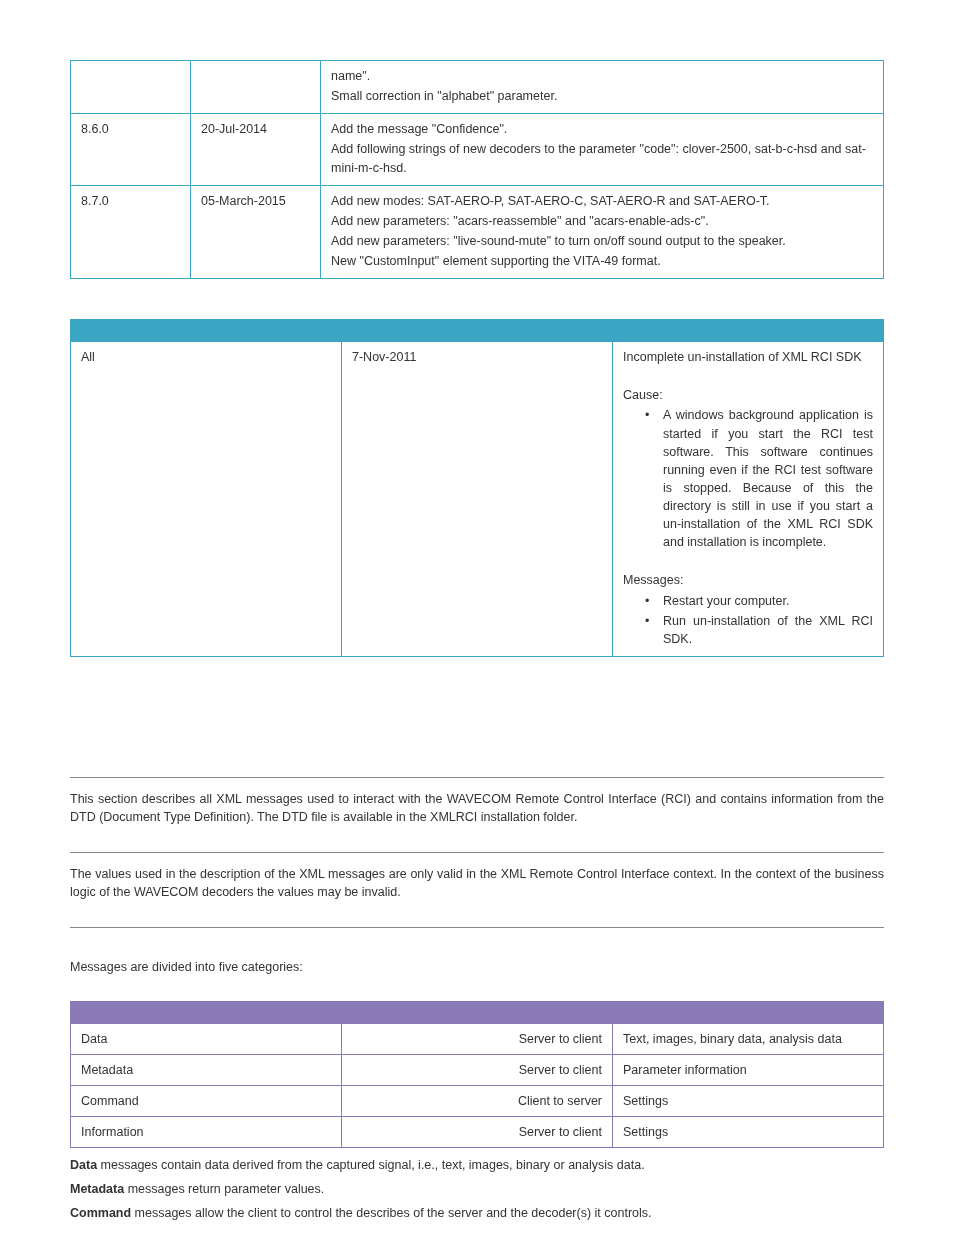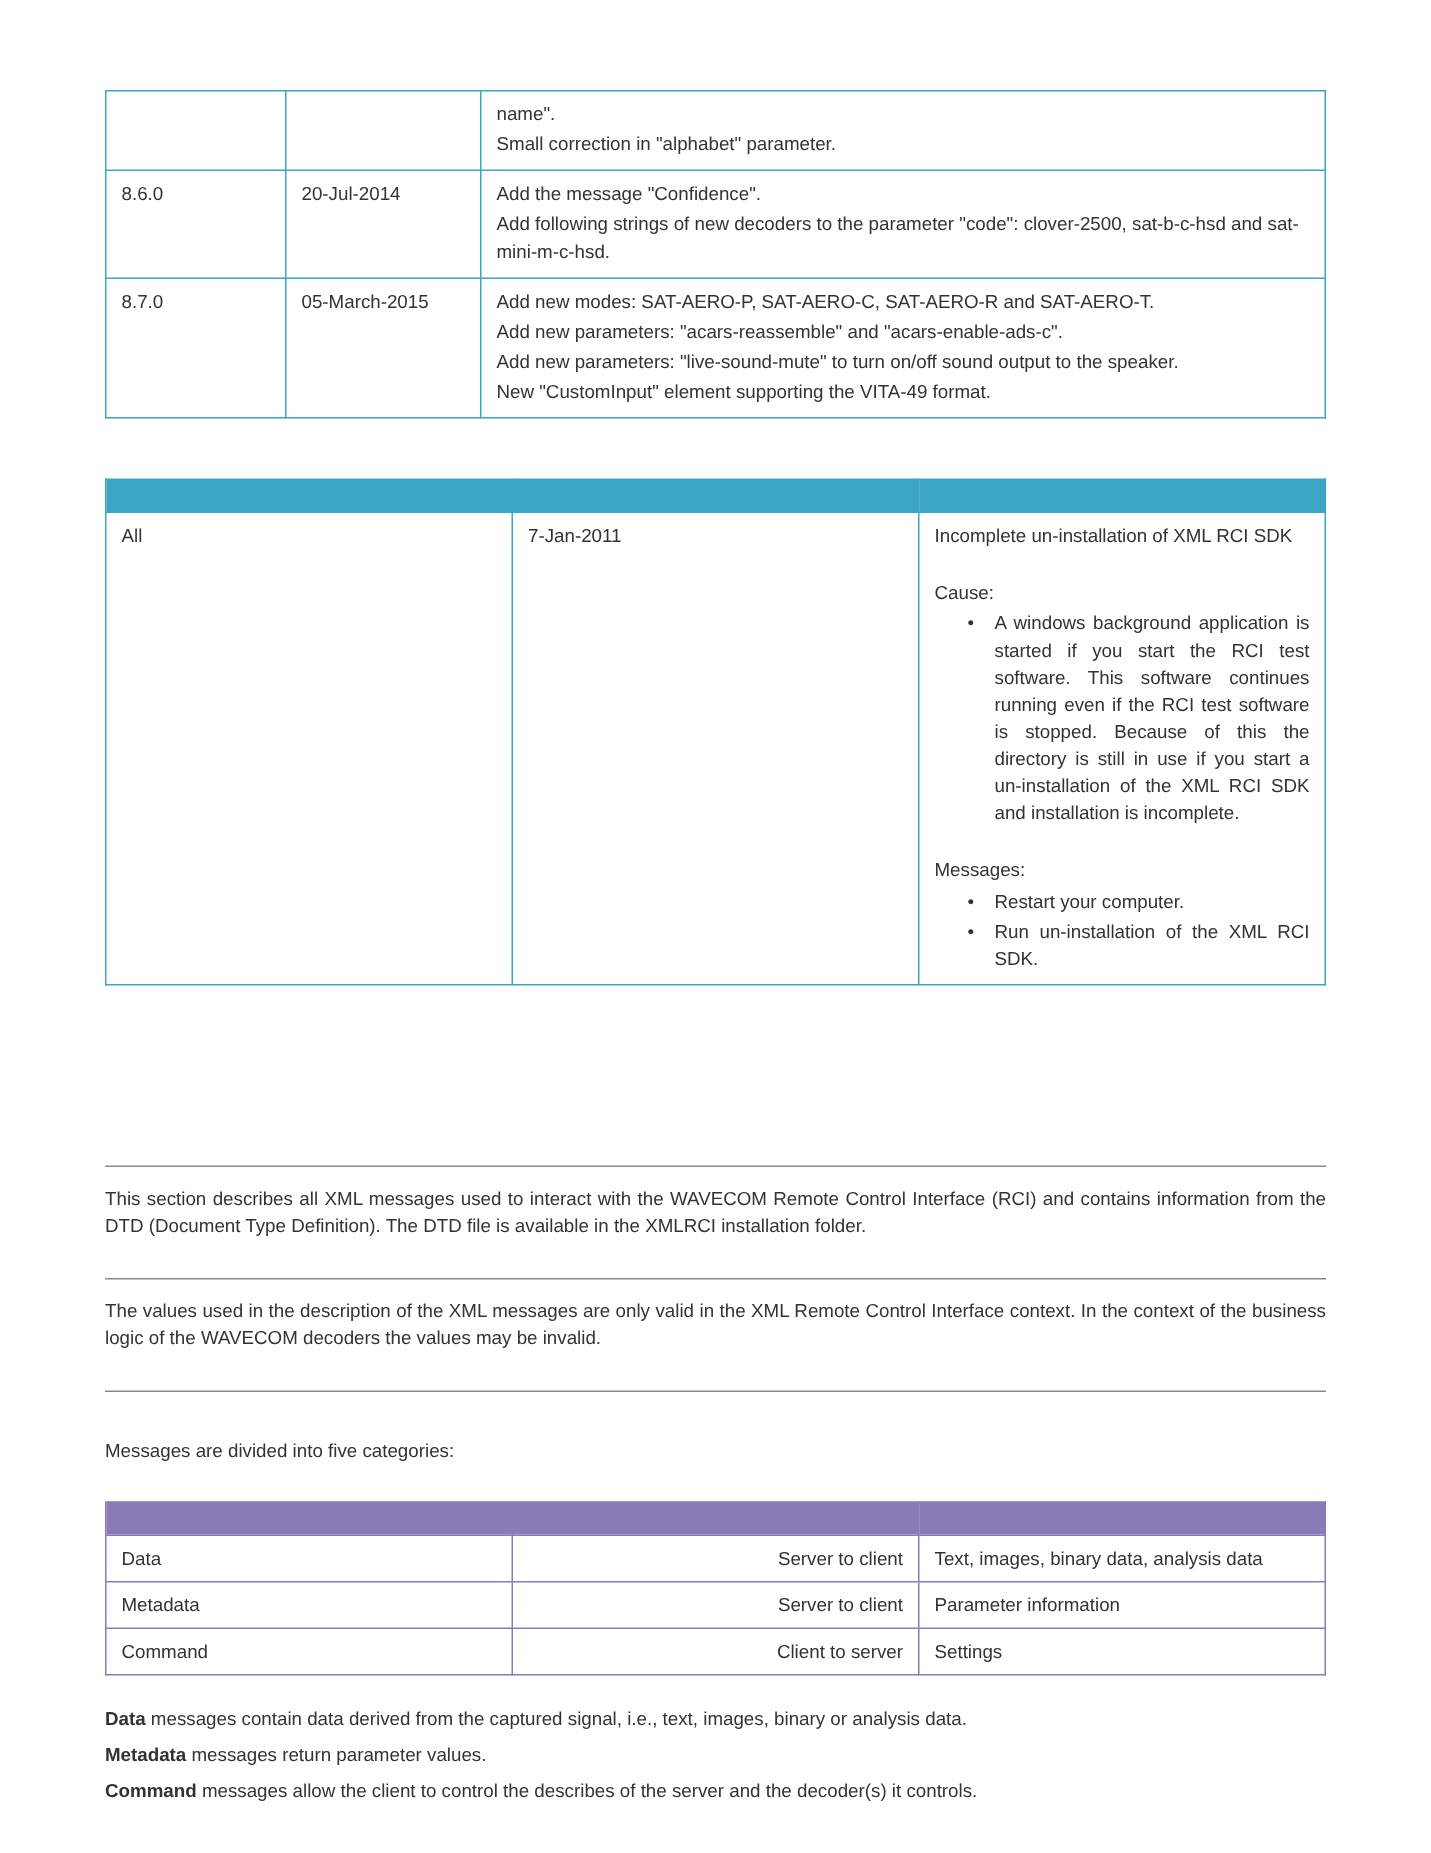--- a/index.html
+++ b/index.html
@@ -79,21 +79,21 @@
   <thead>
     <tr>
         <th class="col1"></th>
         <th class="col2"></th>
         <th></th>
       </tr>
   </thead>
   <tbody>
     <tr>
       <td class="col1">All</td>
-      <td class="col2">7-Jan-2011</td>
+      <td class="col2">7-Nov-2011</td>
       <td>
         <p>Incomplete un-installation of XML RCI SDK</p>
         <p class="cause-sol">Cause:</p>
         <p class="bullet">A windows background application is started if you start the RCI test software. This software continues running even if the RCI test software is stopped. Because of this the directory is still in use if you start a un-installation of the XML RCI SDK and installation is incomplete.</p>
         <p class="cause-sol">Messages:</p>
         <p class="bullet">Restart your computer.</p>
         <p class="bullet">Run un-installation of the XML RCI SDK.</p>
       </td>
     </tr>
   </tbody>
@@ -130,24 +130,29 @@
     <tr>
       <td class="pc1">Metadata</td>
       <td class="pc2">Server to client</td>
       <td>Parameter information</td>
     </tr>
     <tr>
       <td class="pc1">Command</td>
       <td class="pc2">Client to server</td>
       <td>Settings</td>
     </tr>
+    <tr>
+      <td class="pc1">Information</td>
+      <td class="pc2">Server to client</td>
+      <td>Settings</td>
+    </tr>
   </tbody>
 </table>
 
-<p class="body-text" style="margin-top:20px;">
+<p class="body-text" style="margin-top:8px;">
   <strong>Data</strong><span> messages contain data derived from the captured signal, i.e., text, images, binary or analysis data.</span>
 </p>
 <p class="body-text">
   <strong>Metadata</strong><span> messages return parameter values.</span>
 </p>
 <p class="body-text">
   <strong>Command</strong><span> messages allow the client to control the describes of the server and the decoder(s) it controls.</span>
 </p>
 
 </body></html>

